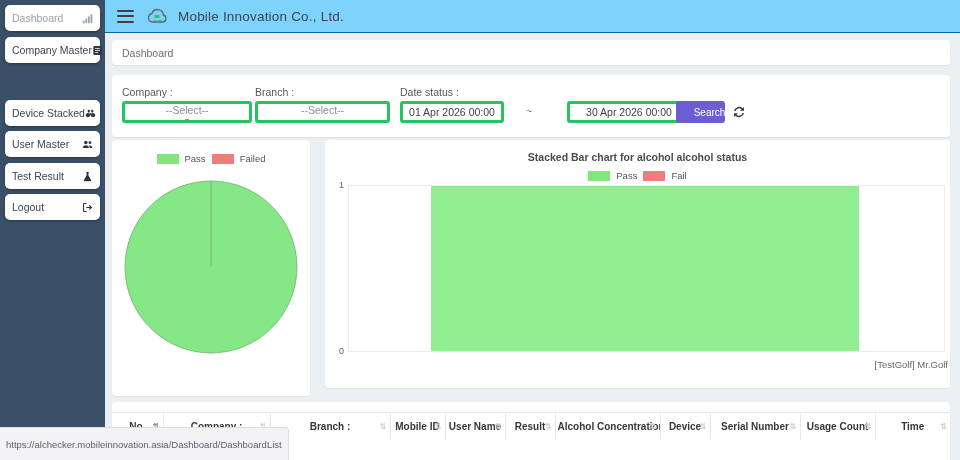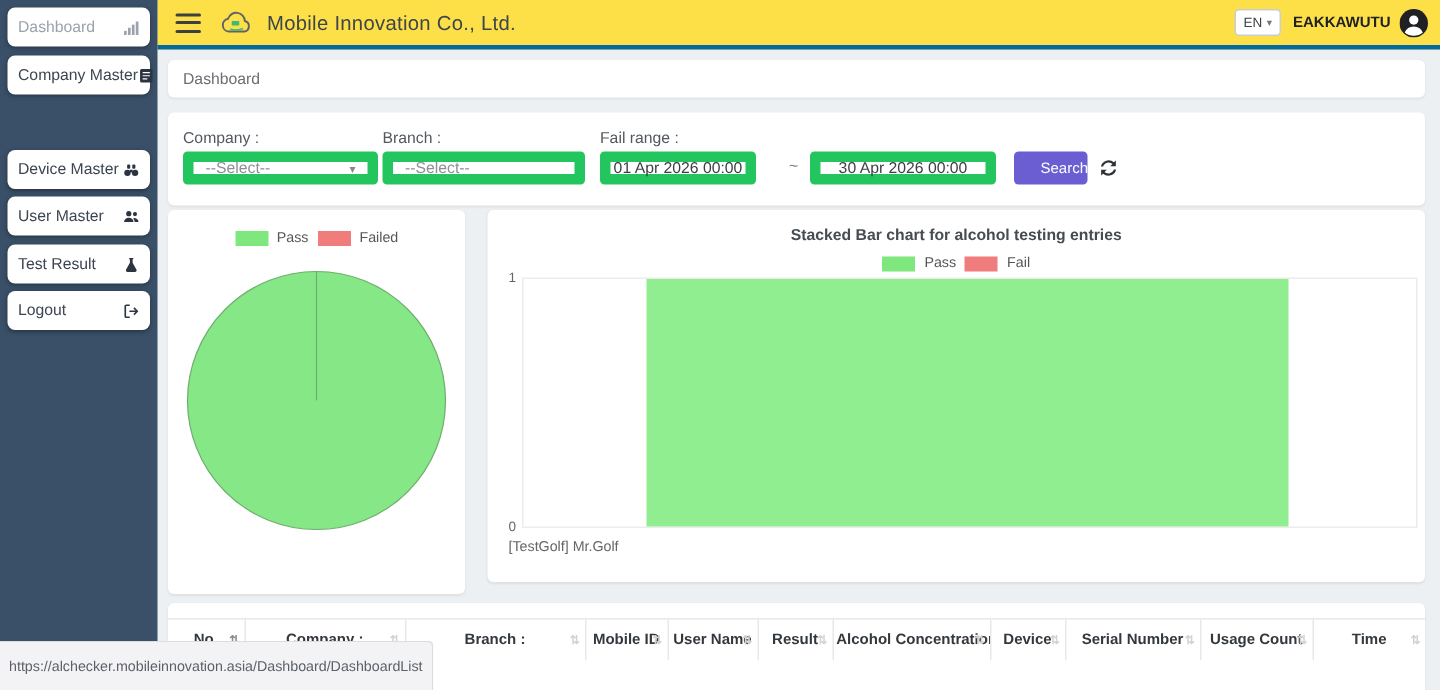--- a/index.html
+++ b/index.html
@@ -12,22 +12,22 @@
   .side-item { position:absolute; left:5px; width:95px; height:26px; background:#fff;
     border-radius:5px; box-shadow:0 1px 3px rgba(0,0,0,.35); display:flex; align-items:center;
     justify-content:space-between; padding:0 7px; font-size:10.5px; color:#3c4550; cursor:pointer; }
   .side-item .lbl { white-space:nowrap; }
   .side-item svg { width:11px; height:11px; flex:none; }
   .side-item.active { color:#9aa2ab; }
   .side-item.active svg { color:#9aa2ab; }
   .side-item svg { color:#2b3440; }
 
   
-  .topbar { position:absolute; left:105px; top:0; width:855px; height:33px; background:#fde047;
-    border-bottom:3px solid #0369a1; display:flex; align-items:center; z-index:4; }
+  .topbar { position:absolute; left:105px; top:0; width:855px; height:33px; background:#7dd3fc;
+    border-bottom:1px solid #0369a1; display:flex; align-items:center; z-index:4; }
   .hamburger { margin-left:12px; width:17px; height:13px; display:flex; flex-direction:column;
     justify-content:space-between; cursor:pointer; }
   .hamburger i { display:block; height:2px; background:#3c4043; border-radius:1px; }
   .brand-logo { margin-left:12px; width:24px; height:18px; }
   .brand-title { margin-left:8px; font-size:13.5px; color:#3f454c; letter-spacing:.2px; }
   .topbar-right { margin-left:auto; display:flex; align-items:center; margin-right:8px; }
   .lang-btn { border:1px solid #c9ced4; border-radius:3px; padding:3px 5px; font-size:9px;
     color:#3c4043; display:flex; align-items:center; gap:3px; cursor:pointer; background:#fff; }
   .lang-btn .caret { font-size:7px; color:#777; }
   .user-name { font-size:10px; font-weight:bold; color:#202124; margin:0 6px 0 8px; }
@@ -36,22 +36,22 @@
   
   .content { position:absolute; left:105px; top:33px; width:855px; height:427px; overflow:hidden; }
   .card { position:absolute; background:#fff; border-radius:4px; box-shadow:0 1px 2px rgba(0,0,0,.07); }
 
   .breadcrumb-card { left:7px; top:7px; width:838px; height:25px; display:flex; align-items:center; }
   .breadcrumb { font-size:10.5px; color:#6a6f74; margin-left:10px; }
 
   
   .filter-card { left:7px; top:42px; width:838px; height:62px; }
   .f-label { position:absolute; top:11px; font-size:10.5px; color:#53585e; }
-  .f-ctl { position:absolute; top:26px; height:22px; border:7px solid #22c55e; border-radius:3px;
-    background:#fff; font-size:10.5px; display:flex; align-items:center; cursor:pointer; }
+  .f-ctl { position:absolute; top:26px; height:22px; border:3px solid #22c55e; border-radius:3px;
+    background:#fff; font-size:10.5px; display:flex; align-items:center; cursor:pointer;flex-direction:column; }
   .select-ctl { color:#8a9097; padding:0 8px; justify-content:space-between; }
   .select-ctl .caret { font-size:8px; color:#888; }
   .date-ctl { color:#3a3f44; justify-content:center; }
   .tilde { position:absolute; top:30px; font-size:10.5px; color:#777; }
   .search-btn { position:absolute; top:26px; left:564px; width:49px; height:22px; background:#6b5ed2;
     border:none; border-radius:3px; color:#fff; font-size:10px; display:flex; align-items:center;
     justify-content:center; gap:18px; cursor:pointer; }
   .search-btn svg { width:9px; height:9px; }
   .refresh { position:absolute; top:30px; left:620px; width:14px; height:14px; cursor:pointer; }
 
@@ -62,21 +62,21 @@
   .pie-legend { margin-top:13px; }
   .pie-svg { position:absolute; left:10px; top:38px; width:178px; height:178px; }
 
   .bar-card { left:220px; top:107px; width:625px; height:248px; }
   .bar-title { text-align:center; margin-top:11px; font-size:10.5px; font-weight:bold; color:#474c51; }
   .bar-legend { margin-top:7px; }
   .plot { position:absolute; left:23px; top:45px; width:597px; height:167px; border:1px solid #ececec; }
   .bar-rect { position:absolute; left:13.7%; width:72%; top:0; height:100%; }
   .ytick { position:absolute; font-size:9px; color:#666; left:9px; width:10px; text-align:right; }
   .ytick.t1 { top:40px; } .ytick.t0 { top:206px; }
-  .xlabel { position:absolute; top:219px; left:14px; width:597px; text-align:left; font-size:9.5px; color:#666; }
+  .xlabel { position:absolute; top:219px; left:26px; width:597px; text-align:right; font-size:9.5px; color:#666; }
 
   
   .table-card { left:7px; top:369px; width:838px; height:95px; }
   .show-row { display:flex; align-items:center; gap:6px; margin:12px 0 0 12px; font-size:10.5px; color:#454a4f; }
   .entries-box { width:46px; height:18px; border:1px solid #ccd1d6; border-radius:3px; font-size:10px;
     color:#444; display:flex; align-items:center; padding-left:6px; cursor:pointer; }
   table { border-collapse:collapse; table-layout:fixed; width:838px; margin-top:10px; }
   th { font-size:10px; font-weight:bold; color:#33383d; text-align:center; padding:8px 2px;
     border-left:1px solid #e8e8e8; border-top:1px solid #e8e8e8; position:relative; cursor:pointer;
     overflow:hidden; white-space:nowrap; }
@@ -112,21 +112,21 @@
       <svg viewBox="0 0 16 16">
           <rect x="2" y="1.5" width="12" height="13" rx="1.5" fill="currentColor"></rect>
           <g stroke="#fff" stroke-width="1.2">
             <line x1="4.5" y1="5" x2="11.5" y2="5"></line>
             <line x1="4.5" y1="8" x2="11.5" y2="8"></line>
             <line x1="4.5" y1="11" x2="9" y2="11"></line>
           </g>
         </svg>
     </div>
     <div class="side-item" style="top:100px">
-      <span class="lbl">Device Master</span>
+      <span class="lbl">Device Stacked</span>
       <svg viewBox="0 0 16 16">
           <g fill="currentColor">
             <rect x="4" y="2.5" width="3" height="4" rx="1"></rect>
             <rect x="9" y="2.5" width="3" height="4" rx="1"></rect>
             <circle cx="4.3" cy="10.5" r="3.1"></circle>
             <circle cx="11.7" cy="10.5" r="3.1"></circle>
             <rect x="6.7" y="7.5" width="2.6" height="2.6"></rect>
           </g>
         </svg>
     </div>
@@ -164,56 +164,44 @@
         <i></i>
         <i></i>
         <i></i>
       </div>
     <svg class="brand-logo" viewBox="0 0 24 18">
       <path d="M6.5 15A4.3 4.3 0 0 1 6 6.5 5.8 5.8 0 0 1 17.3 8 3.6 3.6 0 0 1 17 15z" fill="none" stroke="#5f6368" stroke-width="1.3"></path>
       <rect x="8.5" y="8" width="5" height="3" rx="0.5" fill="#3cb878"></rect>
       <path d="M7.5 13.2c2 1 6 1 8.5-.2" fill="none" stroke="#3cb878" stroke-width="1"></path>
     </svg>
     <div class="brand-title">Mobile Innovation Co., Ltd.</div>
-    <div class="topbar-right">
-      <div class="lang-btn">
-        <span>EN</span>
-        <span class="caret">▾</span>
-      </div>
-      <span class="user-name">EAKKAWUTU</span>
-      <svg class="avatar" viewBox="0 0 16 16">
-        <circle cx="8" cy="8" r="8" fill="#202124"></circle>
-        <circle cx="8" cy="6.2" r="2.6" fill="#fff"></circle>
-        <path d="M2.9 13.2a5.5 5.5 0 0 1 10.2 0 8 8 0 0 1-10.2 0z" fill="#fff"></path>
-      </svg>
-    </div>
   </div>
 
   <div class="content">
 
     <div class="card breadcrumb-card">
       <span class="breadcrumb">Dashboard</span>
     </div>
 
     <div class="card filter-card">
       <span class="f-label" style="left:10px">Company :</span>
       <div class="f-ctl select-ctl" style="left:10px; width:130px">
         <span>--Select--</span>
         <span class="caret">▾</span>
       </div>
 
       <span class="f-label" style="left:143px">Branch :</span>
       <div class="f-ctl select-ctl" style="left:143px; width:135px">
         <span>--Select--</span>
       </div>
 
-      <span class="f-label" style="left:288px">Fail range :</span>
+      <span class="f-label" style="left:288px">Date status :</span>
       <div class="f-ctl date-ctl" style="left:288px; width:104px">01 Apr 2026 00:00</div>
       <span class="tilde" style="left:414px">~</span>
-      <div class="f-ctl date-ctl" style="left:428px; width:124px">30 Apr 2026 00:00</div>
+      <div class="f-ctl date-ctl" style="left:455px; width:124px">30 Apr 2026 00:00</div>
 
       <button class="search-btn">
         <svg viewBox="0 0 16 16">
             <circle cx="6.5" cy="6.5" r="4.3" fill="none" stroke="#fff" stroke-width="2"></circle>
             <line x1="10" y1="10" x2="14.2" y2="14.2" stroke="#fff" stroke-width="2"></line>
           </svg>
         <span>Search</span>
       </button>
       <svg class="refresh" viewBox="0 0 16 16">
         <path d="M13.6 2.2 12.1 3.7A6 6 0 0 0 2.2 6.9h1.7A4.4 4.4 0 0 1 11 4.9L9.3 6.6h4.3V2.2z" fill="#2f3337"></path>
@@ -228,21 +216,21 @@
         <span class="sw" style="background:#f07c7c"></span>
         <span>Failed</span>
       </div>
       <svg class="pie-svg" viewBox="0 0 178 178">
         <circle cx="89" cy="89" r="86" fill="#85e785" stroke="#6fae6f" stroke-width="0.8"></circle>
         <line x1="89" y1="89" x2="89" y2="3" stroke="#6fae6f" stroke-width="0.8"></line>
       </svg>
     </div>
 
     <div class="card bar-card">
-      <div class="bar-title">Stacked Bar chart for alcohol testing entries</div>
+      <div class="bar-title">Stacked Bar chart for alcohol alcohol status</div>
       <div class="legend bar-legend">
         <span class="sw" style="background:#7ee87e"></span>
         <span>Pass</span>
         <span class="sw" style="background:#f07c7c"></span>
         <span>Fail</span>
       </div>
       <span class="ytick t1">1</span>
       <span class="ytick t0">0</span>
       <div class="plot">
         <div class="bar-rect" style="background:#90ee90"></div>

